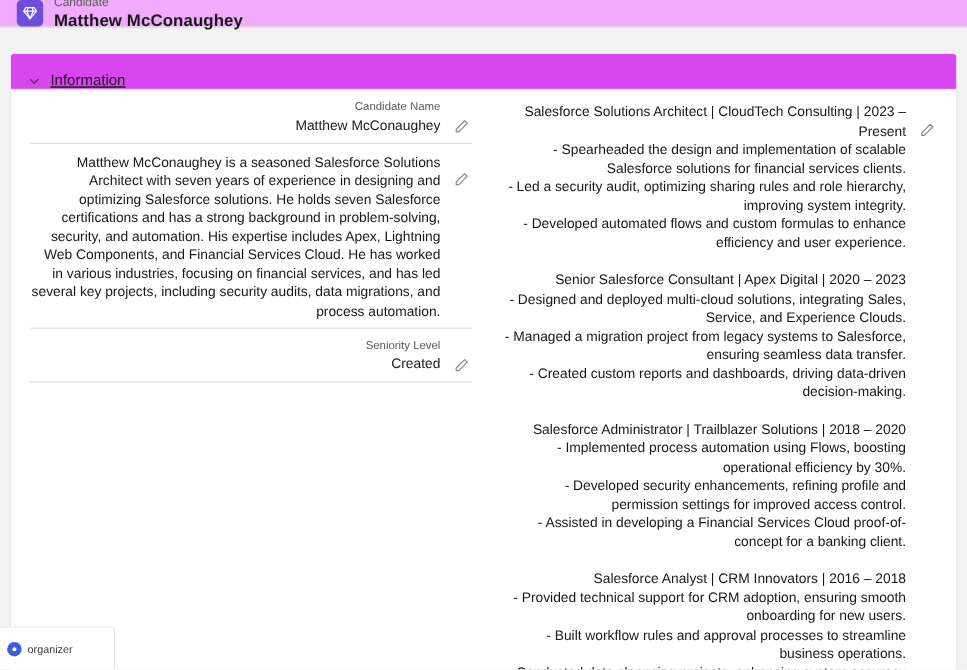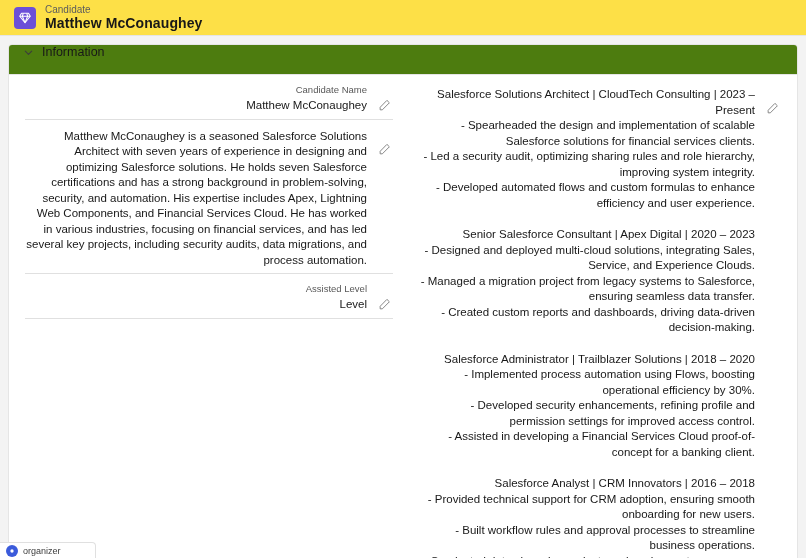--- a/index.html
+++ b/index.html
@@ -10,22 +10,22 @@
     font-family: "Liberation Sans", sans-serif;
     overflow: hidden;
   }
   .app {
     width: 806px; height: 558px;
     position: relative;
     background: #f3f3f3;
   }
   
   .header {
-    height: 36px;
-    background: #fde047;
+    height: 23px;
+    background: #f0abfc;
     border-bottom: 1px solid #e5e5e5;
     display: flex;
     align-items: center;
     padding: 0 14px;
   }
   .record-icon {
     width: 22px; height: 22px;
     border-radius: 4px;
     background: #6b4fd8;
     display: flex; align-items: center; justify-content: center;
@@ -51,24 +51,25 @@
     width: 790px;
     height: 518px;
     background: #ffffff;
     border: 1px solid #e5e5e5;
     border-radius: 4px;
     overflow: hidden;
   }
   .section-header {
     height: 30px;
     display: flex;
-    align-items: flex-start;
+    align-items: flex-end;
     padding: 0 12px;
     border-bottom: 1px solid #e5e5e5;
-    background: #4d7c0f;
+    background: #d946ef;
+    text-decoration: underline;
   }
   .twisty {
     width: 14px; height: 14px;
     margin-right: 7px;
     display: flex; align-items: center; justify-content: center;
   }
   .twisty svg { display:block; }
   .section-title {
     font-size: 12.5px;
     color: #181818;
@@ -118,21 +119,21 @@
   }
   .edit-btn svg { display: block; }
 
   .para { margin: 3px 0 0 0; }
   .para + .para-gap { height: 13px; }
 
   
   .organizer {
     position: absolute;
     left: 0; bottom: 0;
-    width: 96px; height: 16px;
+    width: 96px; height: 36px;
     background: #ffffff;
     border-top: 1px solid #e0e0e0;
     border-right: 1px solid #e0e0e0;
     border-top-right-radius: 4px;
     display: flex;
     align-items: center;
     padding-left: 6px;
   }
   .organizer-dot {
     width: 12px; height: 12px;
@@ -204,22 +205,22 @@
           <div class="field-value">Matthew McConaughey is a seasoned Salesforce Solutions Architect with seven years of experience in designing and optimizing Salesforce solutions. He holds seven Salesforce certifications and has a strong background in problem-solving, security, and automation. His expertise includes Apex, Lightning Web Components, and Financial Services Cloud. He has worked in various industries, focusing on financial services, and has led several key projects, including security audits, data migrations, and process automation.</div>
           <div class="edit-btn">
             <svg width="13" height="13" viewBox="0 0 24 24" fill="none" stroke="#5c5c5c" stroke-width="1.8" stroke-linecap="round" stroke-linejoin="round">
               <path d="M17 3l4 4L8 20H4v-4z"></path>
             </svg>
           </div>
         </div>
 
 
         <div class="field">
-          <div class="field-label">Assisted Level</div>
-          <div class="field-value">Level</div>
+          <div class="field-label">Seniority Level</div>
+          <div class="field-value">Created</div>
           <div class="edit-btn">
             <svg width="13" height="13" viewBox="0 0 24 24" fill="none" stroke="#5c5c5c" stroke-width="1.8" stroke-linecap="round" stroke-linejoin="round">
               <path d="M17 3l4 4L8 20H4v-4z"></path>
             </svg>
           </div>
         </div>
 
       </div>
 
       <div class="col right">

